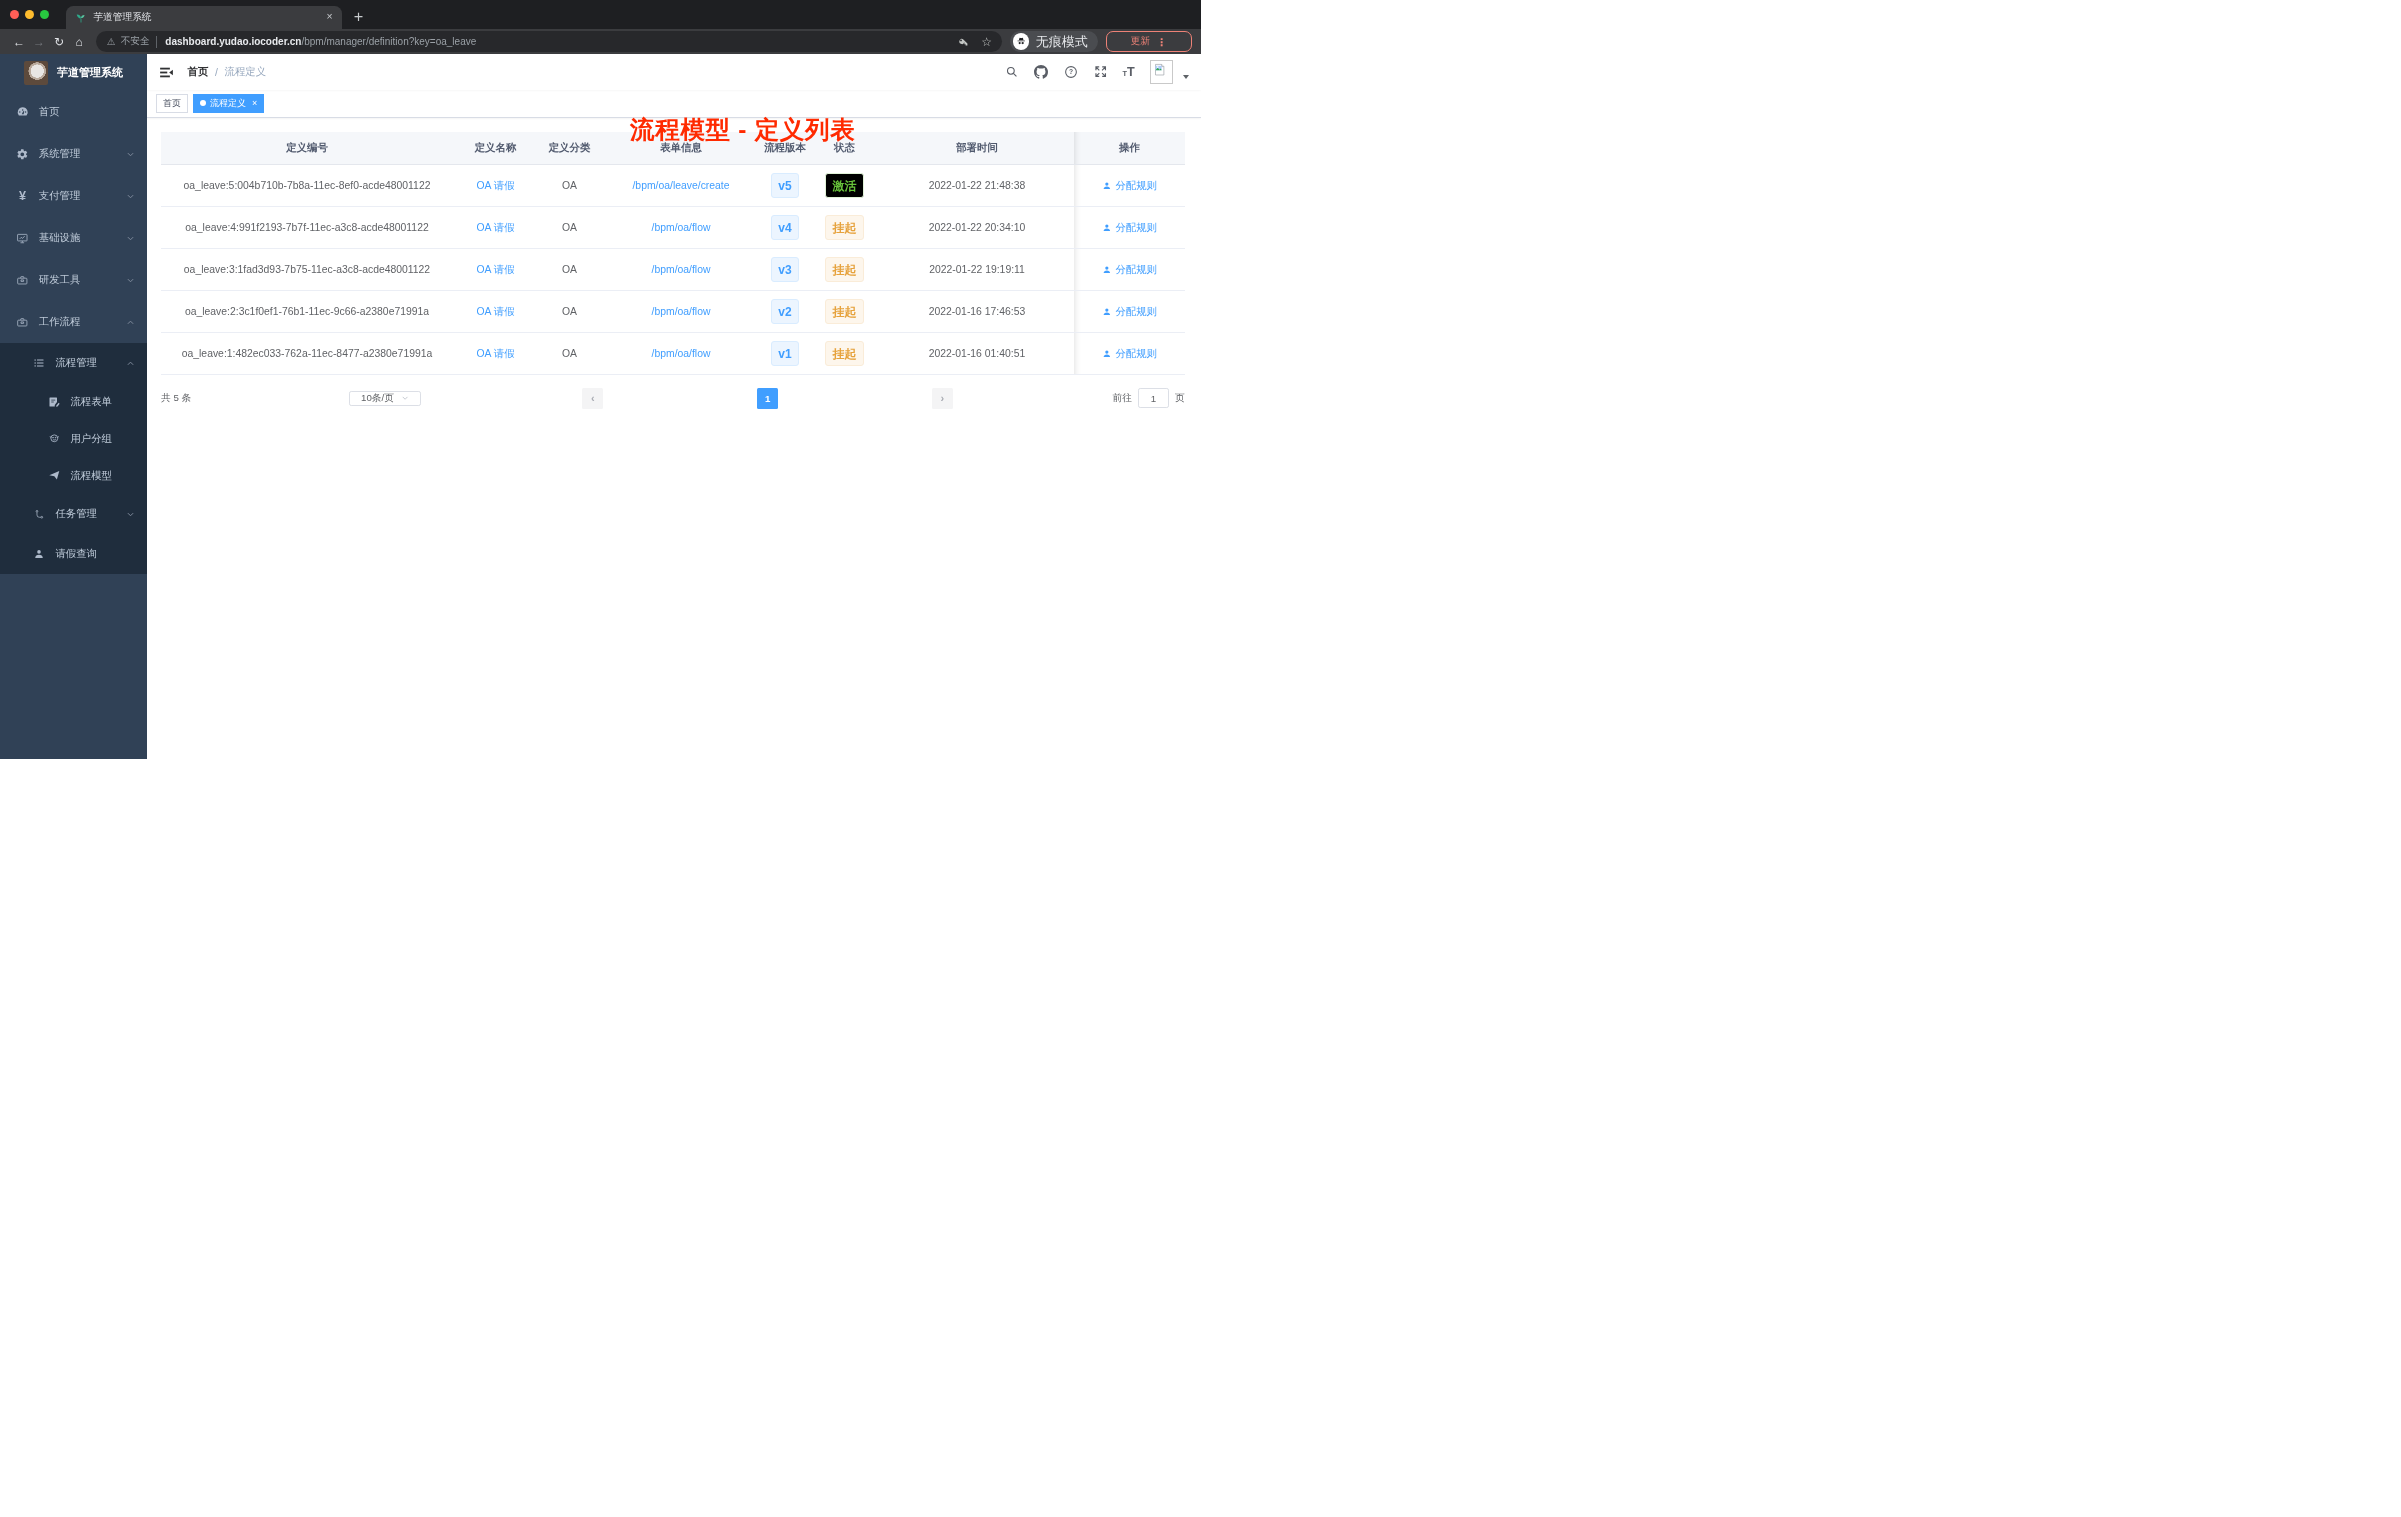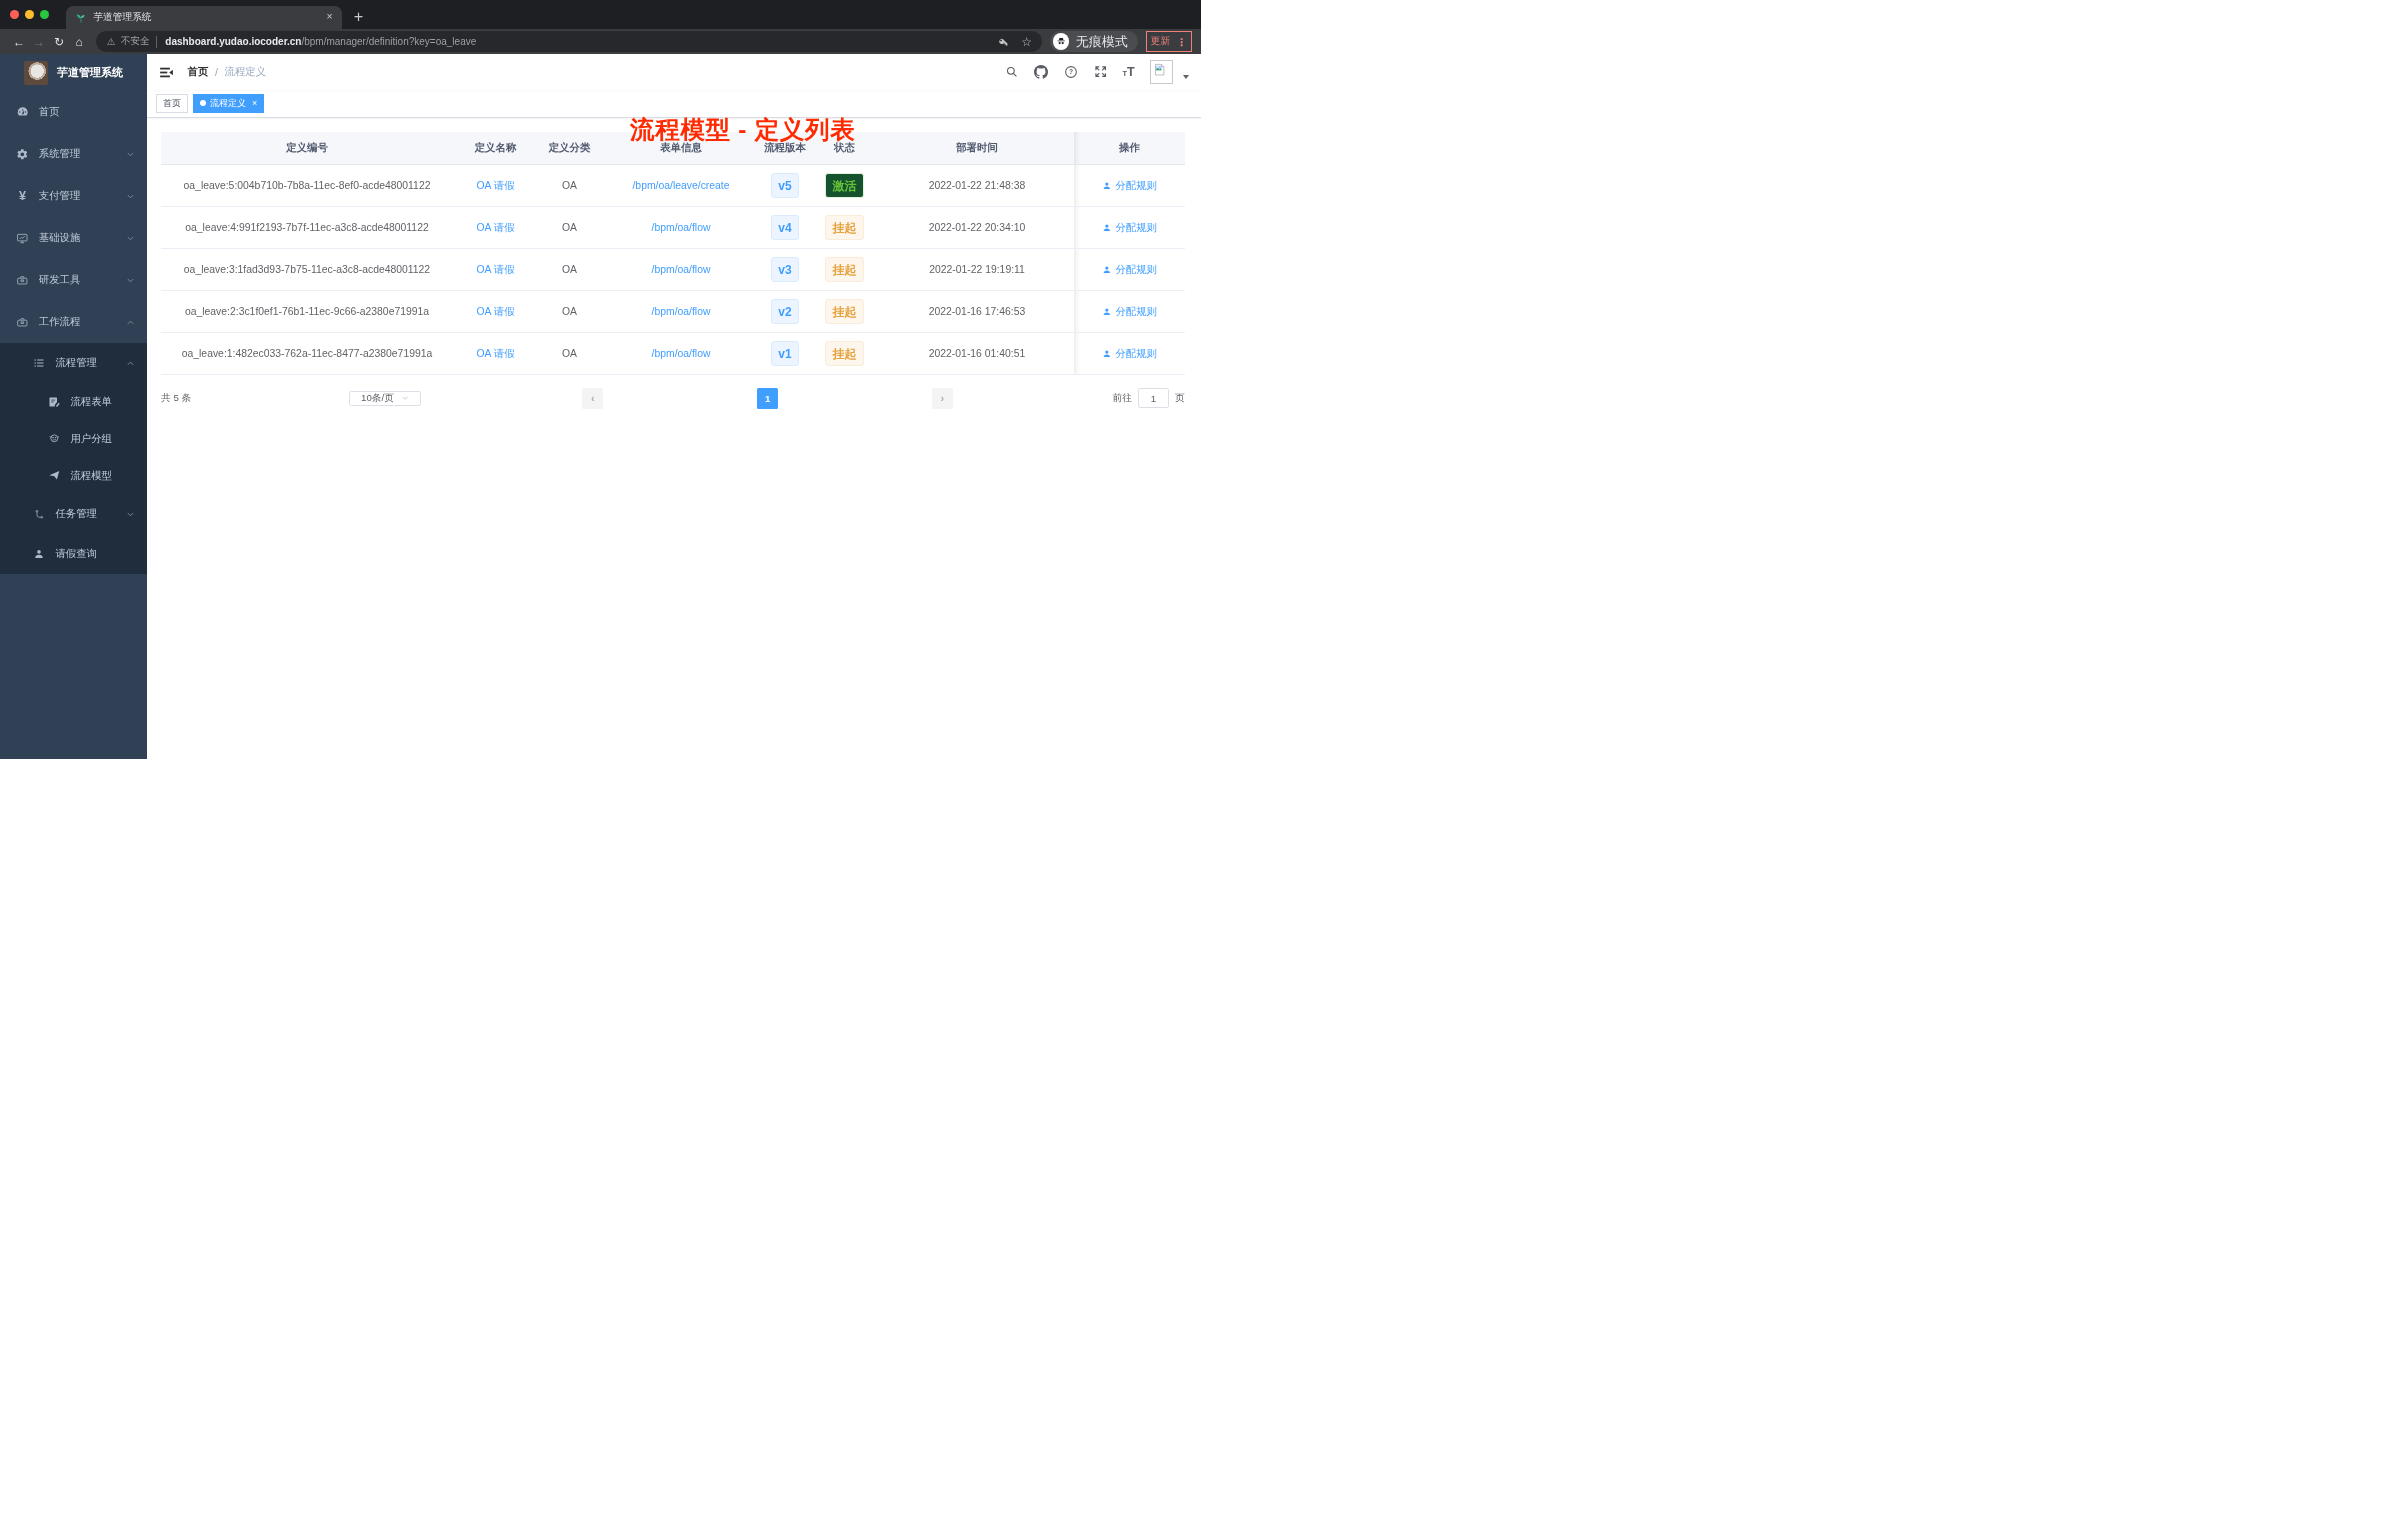--- a/index.html
+++ b/index.html
@@ -35,22 +35,22 @@
   .url-host { color:#e8eaed; font-size:10px; font-weight:700; }
   .url-path { color:#9aa0a6; font-size:10px; }
   .url-spacer { flex:1; }
   .key-ic { color:#c4c7c5; margin-right:12px; cursor:pointer; }
   .star-ic { color:#c4c7c5; font-size:12px; cursor:pointer; }
   .incog { display:flex; align-items:center; gap:6.7px; background:#4a4c50; border-radius:10.4px;
            height:21px; padding:0 10.4px 0 3px; }
   .incog-circle { width:16.3px; height:16.3px; border-radius:50%; background:#fff;
                   display:flex; align-items:center; justify-content:center; }
   .incog-label { color:#e8eaed; font-size:13px; white-space:nowrap; }
-  .update { margin-left:7.4px; height:21px; border:1.1px solid #ee8277; border-radius:0;
-            color:#ee8277; display:flex; align-items:center; padding:0 4px; gap:6.7px;
+  .update { margin-left:7.4px; height:21px; border:1.1px solid #ee8277; border-radius:7px;
+            color:#ee8277; display:flex; align-items:center; padding:0 24px; gap:6.7px;
             font-size:9.7px; cursor:pointer; white-space:nowrap; }
   .update .dots { font-size:10.4px; font-weight:700; }
 
   
   .app { position:absolute; top:54px; left:0; right:0; bottom:0; display:flex; }
 
   
   .sidebar { width:147px; flex-shrink:0; background:#304156; color:#bfcbd9; overflow:hidden; }
   .logo-row { height:37px; display:flex; align-items:center; gap:9px; padding-left:24px; }
   .logo-img { width:24px; height:24px; border-radius:2.2px; flex-shrink:0;
@@ -94,21 +94,21 @@
   .content { flex:1; padding:14px 16.3px 0 14px; position:relative; }
   table.grid { width:100%; border-collapse:collapse; table-layout:fixed; }
   .grid th { height:33px; background:#f5f7fa; color:#515a6e; font-weight:700; font-size:10.4px;
              text-align:center; border-bottom:0.7px solid #e4e7ed; }
   .grid td { height:42px; border-bottom:0.7px solid #ebeef5; text-align:center; font-size:10.4px; color:#606266;
              white-space:nowrap; overflow:hidden; }
   .grid th.op, .grid td.op { box-shadow:inset 7.4px 0 7.4px -7.4px rgba(0,0,0,.15); }
   .link { color:#409eff; cursor:pointer; }
   .badge { display:inline-block; padding:2.2px 6.7px; border-radius:3px; font-size:12px; line-height:1.5;font-weight:bold; }
   .badge.ver { background:#ecf5ff; border:0.7px solid #d9ecff; color:#409eff; }
-  .badge.success { background:#14532d; border:0.7px solid #e1f3d8; color:#67c23a; }
+  .badge.success { background:#000000; border:0.7px solid #e1f3d8; color:#67c23a; }
   .badge.warning { background:#fdf6ec; border:0.7px solid #faecd8; color:#e6a23c; }
   .action-link { color:#409eff; display:inline-flex; align-items:center; gap:3.7px; cursor:pointer; font-size:10.4px; }
 
   .pagination { margin-top:12.6px; display:flex; align-items:center; justify-content:space-between;
                 font-size:9.7px; color:#606266; }
   .pg-total { margin-right:10.4px; }
   .pg-size { width:72px; height:15px; border:0.7px solid #dcdfe6; border-radius:2.2px; display:inline-flex;
              align-items:center; justify-content:center; gap:7.4px; margin-right:10.4px; cursor:pointer; background:#fff; }
   .pg-size .chev { color:#c0c4cc; }
   .pg-btn { width:21px; height:21px; background:#f4f4f5; border-radius:1.5px; display:flex; align-items:center;

